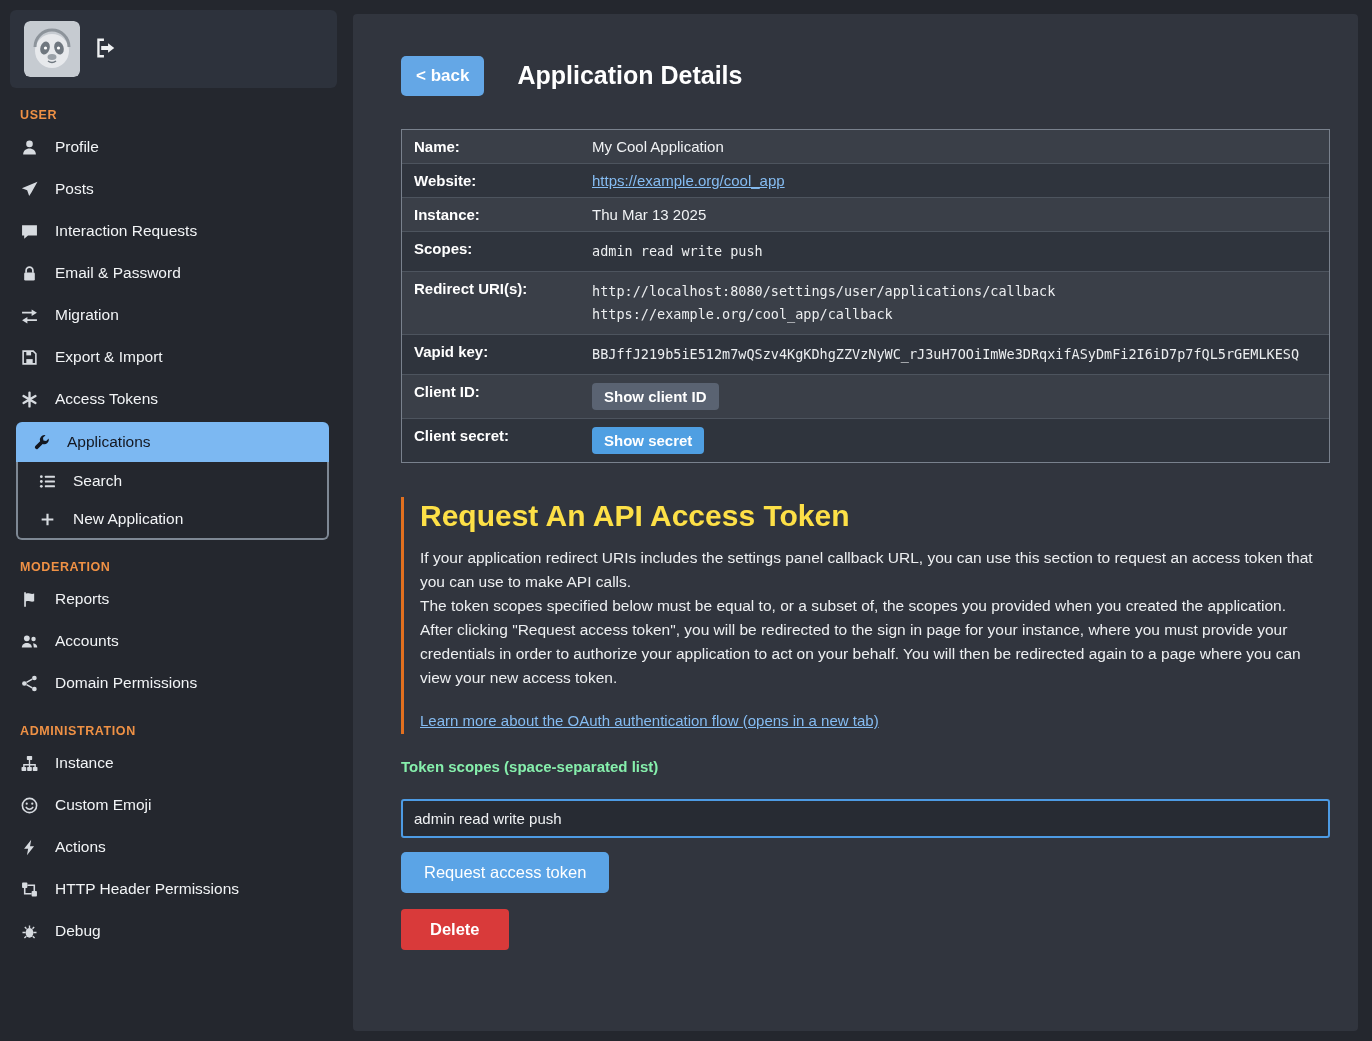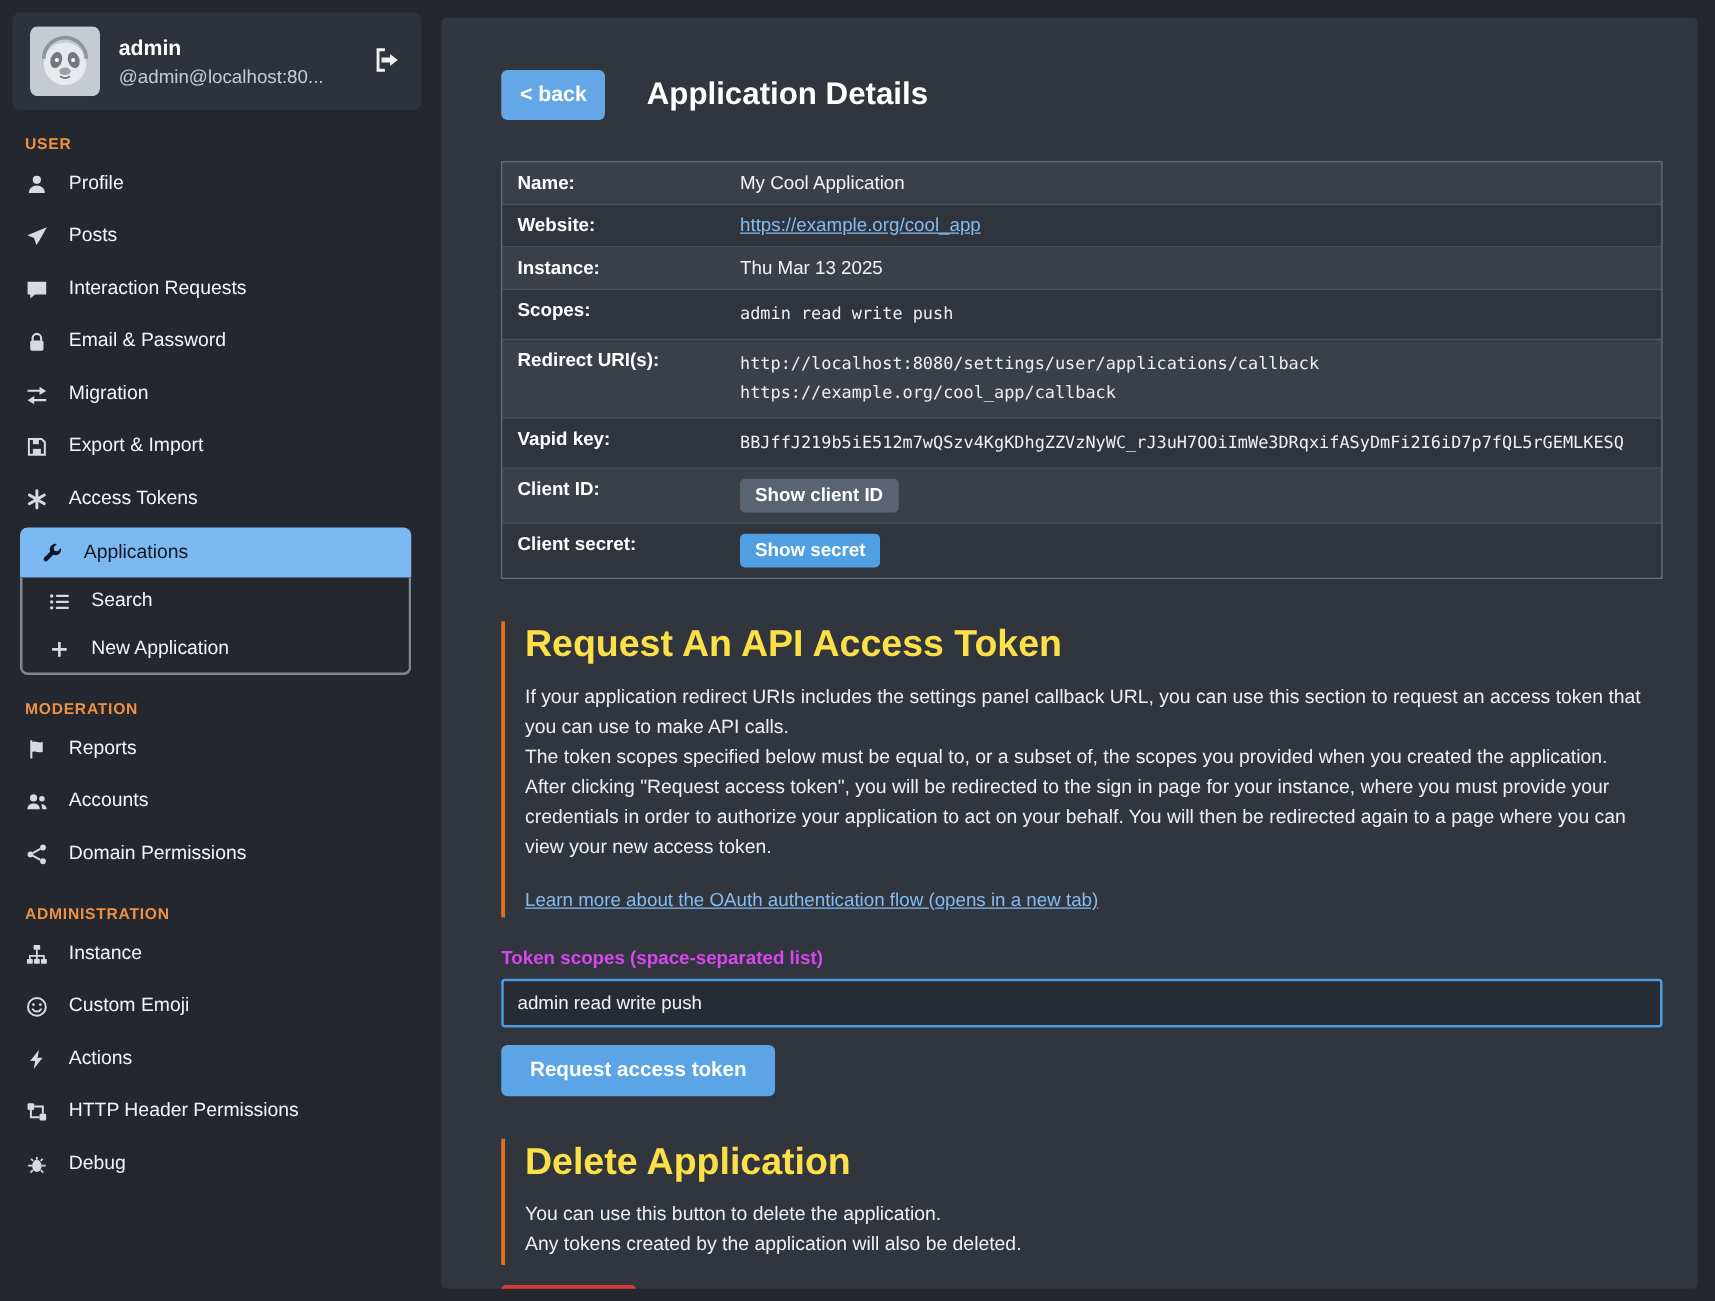--- a/index.html
+++ b/index.html
@@ -94,31 +94,31 @@
   }
   .btn-showid { background: #5a6372; }
   .btn-showsecret { background: #4f9fe2; }
 
   
   .info-block { border-left: 3px solid #e2701f; padding: 2px 0 4px 16px; margin-top: 34px; }
   .info-title { font-size: 30px; font-weight: 700; color: #fde047; margin: 0 0 13px 0; }
   .info-block p { margin: 0; font-size: 15.5px; line-height: 1.55; color: #edeff1; }
   .oauth-link { display: inline-block; margin-top: 22px; font-size: 15px; color: #85bcf2; text-decoration: underline; cursor: pointer; }
 
-  .field-label { display: block; margin: 24px 0 8px 0; font-size: 15px; font-weight: 700; color: #d946ef; }
+  .field-label { display: block; margin: 24px 0 24px 0; font-size: 15px; font-weight: 700; color: #86efac; }
   .scopes-input {
     width: 100%; background: #272b33;
     border: 2px solid #4d9be4; border-radius: 3px;
     color: #f0f2f4; font-family: inherit; font-size: 15px;
     padding: 9px 11px; outline: none;
   }
   .btn-primary {
     margin-top: 14px;
     background: #5ba4e6; color: #ffffff;
-    font-family: inherit; font-size: 16.5px; font-weight: 700;
+    font-family: inherit; font-size: 16.5px; font-weight: 400;
     border: none; border-radius: 5px;
     padding: 11px 23px; cursor: pointer;
   }
   .btn-danger {
     margin-top: 16px;
     background: #d93a3a; color: #ffffff;
     font-family: inherit; font-size: 16.5px; font-weight: 700;
     border: none; border-radius: 4px;
     padding: 11px 29px; cursor: pointer;
   }
@@ -135,24 +135,20 @@
         <circle cx="28" cy="30" r="17" fill="#e7e9ec"></circle>
         <ellipse cx="21" cy="27" rx="4.6" ry="6.6" fill="#6f777f" transform="rotate(18 21 27)"></ellipse>
         <ellipse cx="35" cy="27" rx="4.6" ry="6.6" fill="#6f777f" transform="rotate(-18 35 27)"></ellipse>
         <circle cx="21.5" cy="27" r="1.6" fill="#ffffff"></circle>
         <circle cx="34.5" cy="27" r="1.6" fill="#ffffff"></circle>
         <ellipse cx="28" cy="36" rx="4.5" ry="3" fill="#9aa1a8"></ellipse>
         <path d="M24 40q4 3 8 0" stroke="#6f777f" stroke-width="1.5" fill="none"></path>
         <path d="M11 26a17 17 0 0 1 34 0" stroke="#8d949b" stroke-width="3" fill="none"></path>
       </svg>
     </div>
-    <div class="user-info">
-      <div class="user-name">admin</div>
-      <div class="user-handle">@admin@localhost:80...</div>
-    </div>
     <div class="logout-btn">
       <svg viewBox="0 0 16 16" fill="currentColor">
         <path fill="none" stroke="currentColor" stroke-width="1.7" d="M6.5 2H2.5v12h4"></path>
         <path d="M9.5 4.5 14 8l-4.5 3.5V9.5h-5v-3h5z"></path>
       </svg>
     </div>
   </div>
 
   <div class="section-label">USER</div>
 
@@ -414,25 +410,20 @@
         <p>After clicking "Request access token", you will be redirected to the sign in page for your instance, where you must provide your credentials in order to authorize your application to act on your behalf. You will then be redirected again to a page where you can view your new access token.</p>
         <a class="oauth-link">Learn more about the OAuth authentication flow (opens in a new tab)</a>
       </section>
 
       <label class="field-label">Token scopes (space-separated list)</label>
       <input class="scopes-input" type="text" value="admin read write push" style="">
       <div>
         <button class="btn-primary">Request access token</button>
       </div>
 
-      <section class="info-block">
-        <h2 class="info-title">Delete Application</h2>
-        <p>You can use this button to delete the application.</p>
-        <p>Any tokens created by the application will also be deleted.</p>
-      </section>
 
       <div>
         <button class="btn-danger">Delete</button>
       </div>
 
     </div>
   </div>
 </div>
 
 </body></html>

